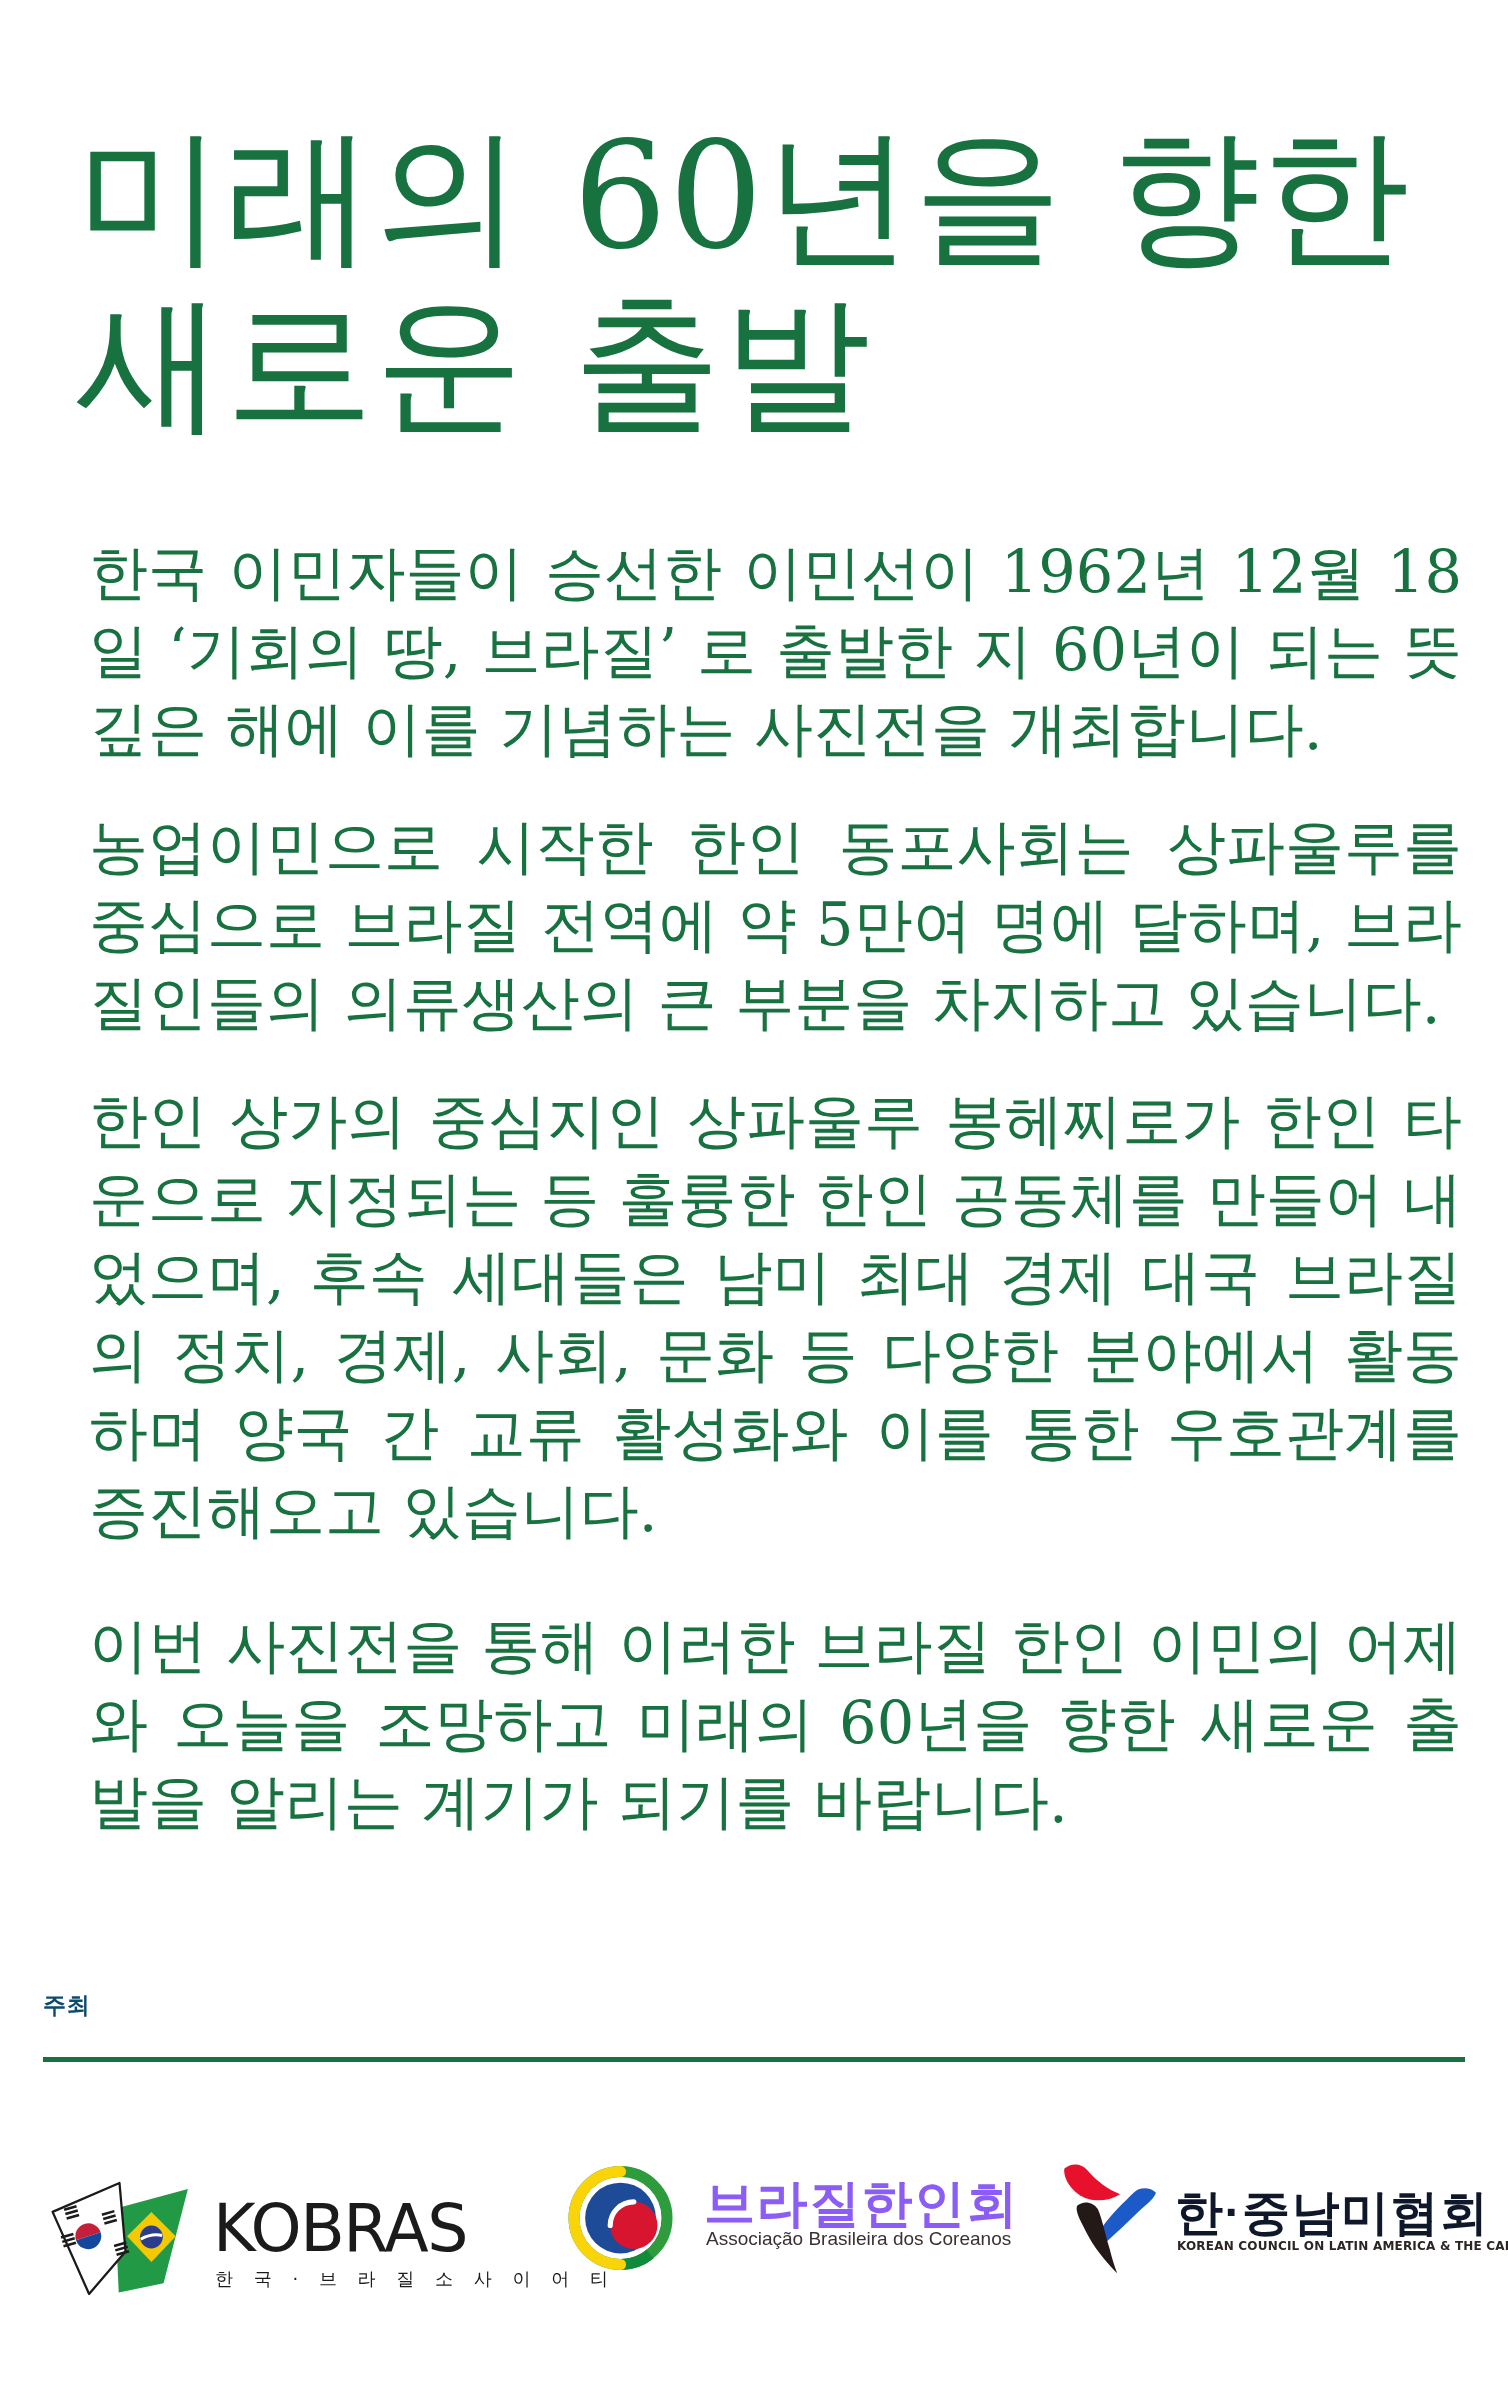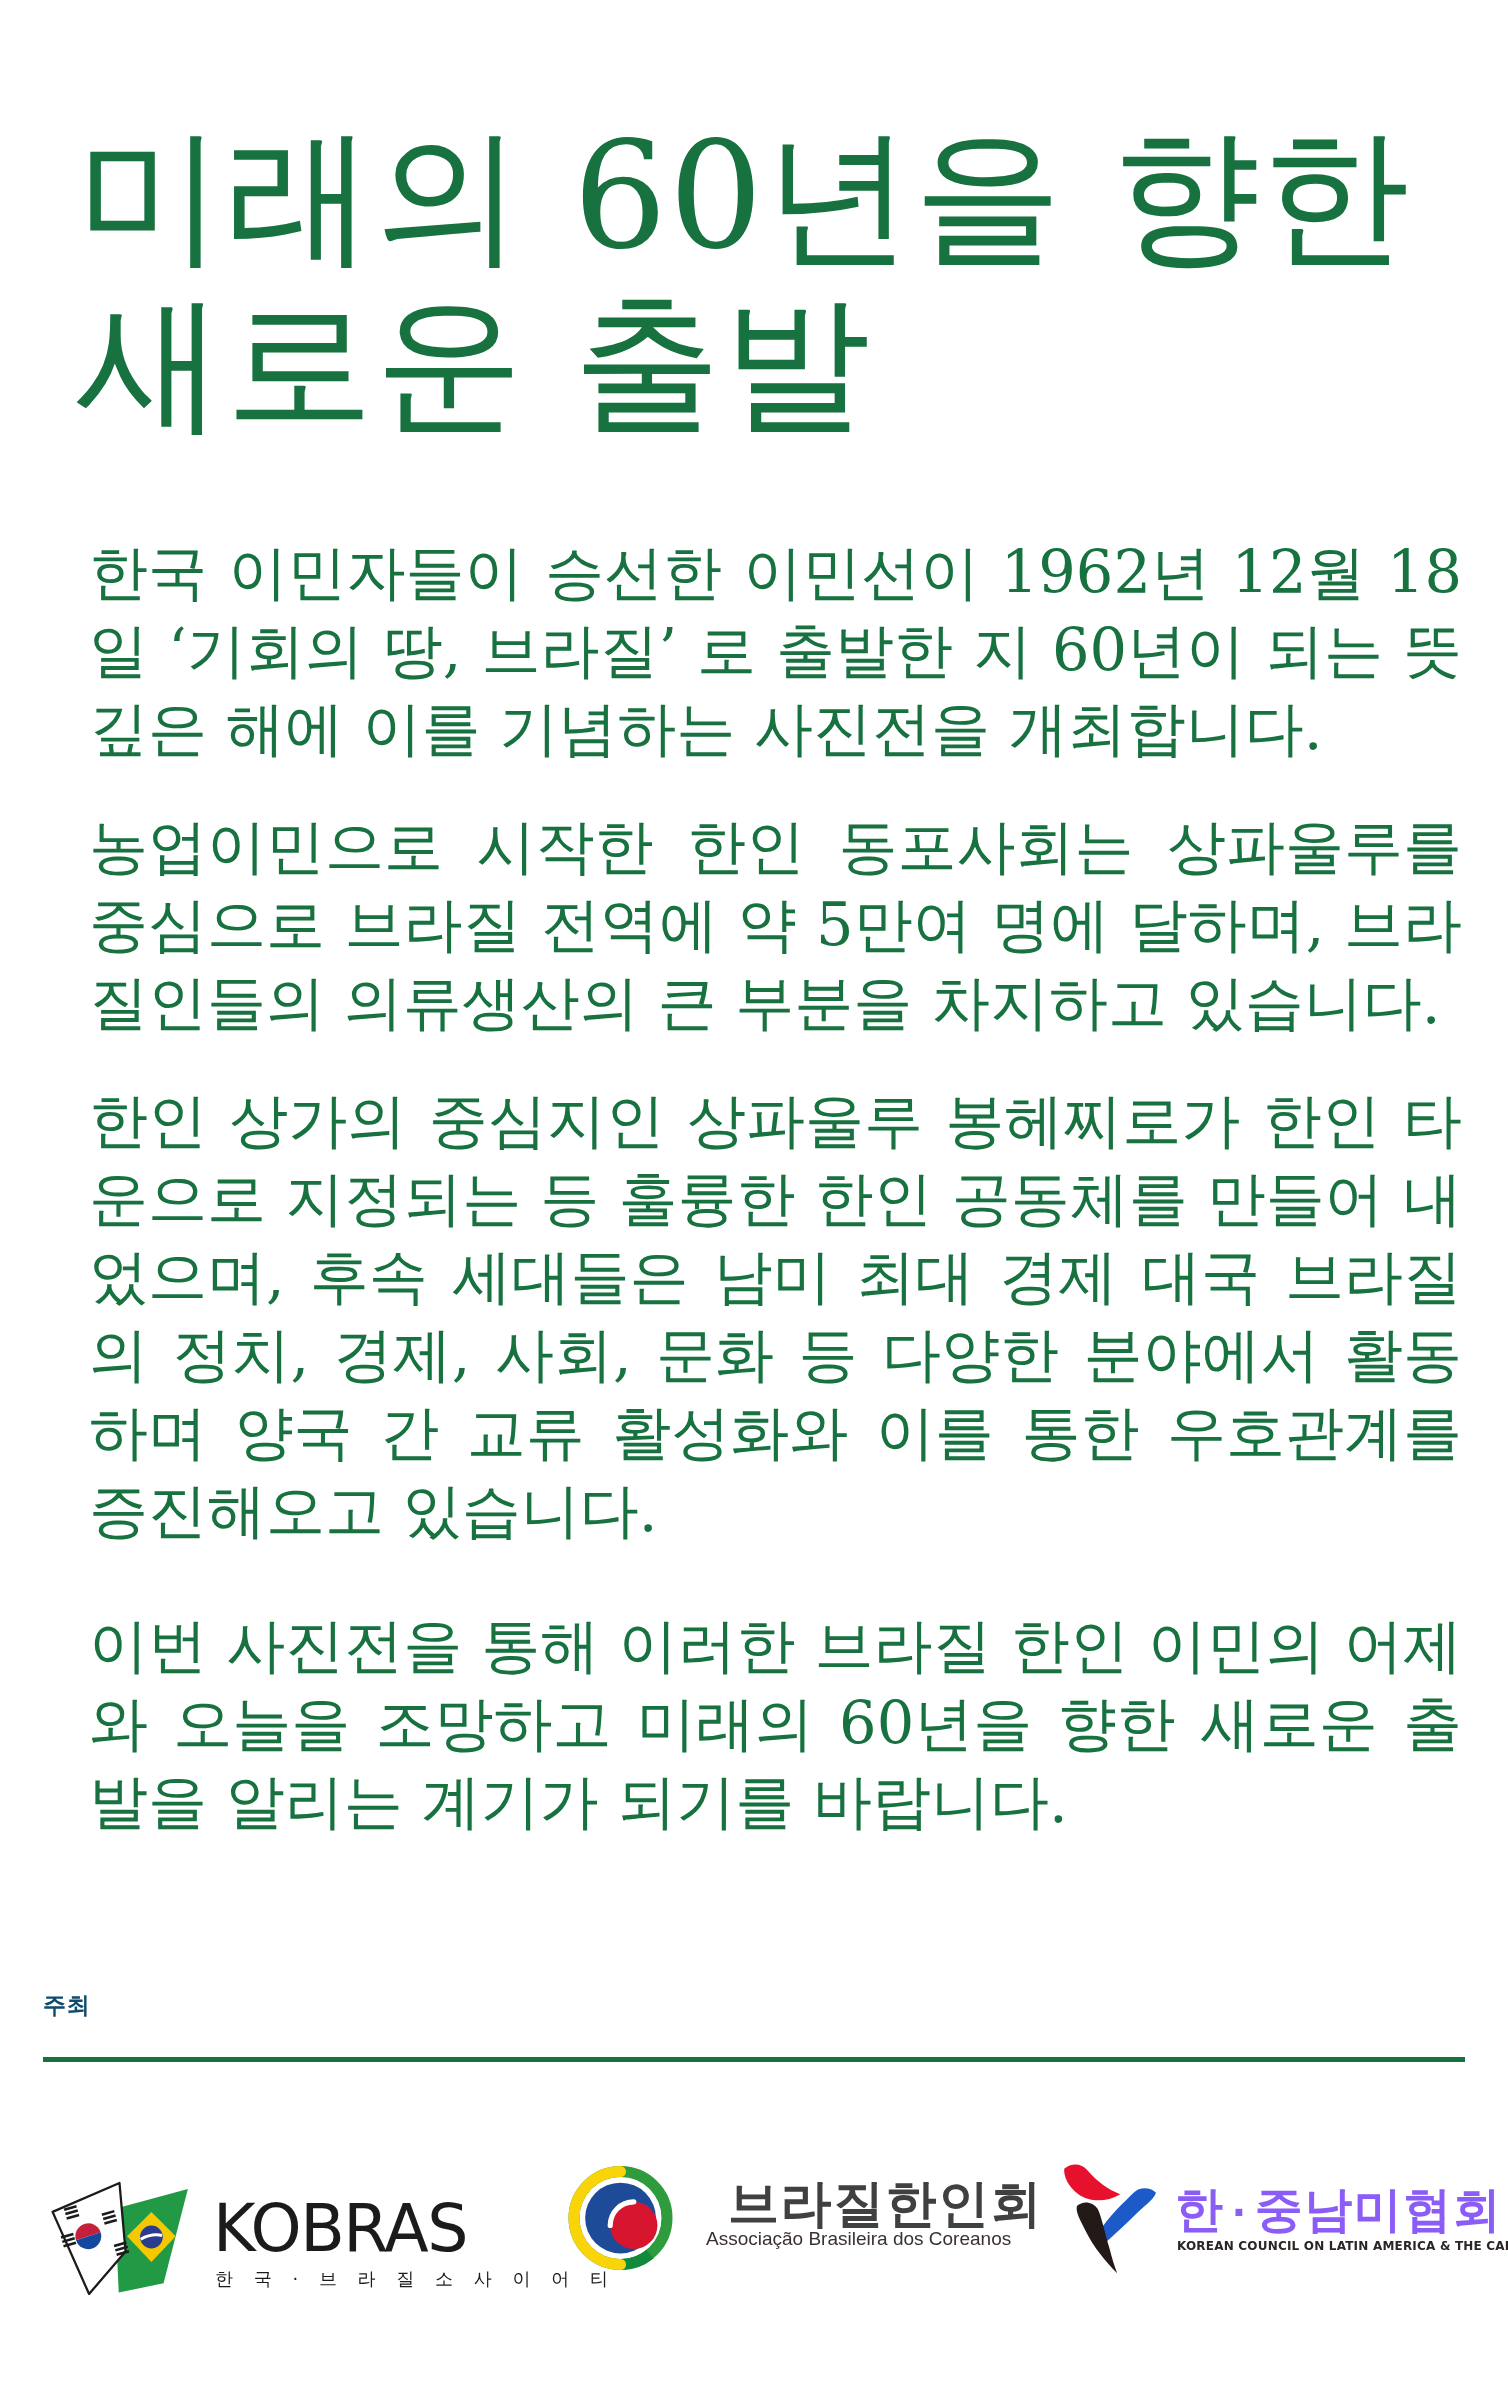--- a/index.html
+++ b/index.html
@@ -41,33 +41,33 @@
     position:absolute;left:213px;top:2196px;
     font-family:"DejaVu Sans", sans-serif;
     font-size:65px;letter-spacing:-1.5px;color:#1b1b1b;line-height:1;
   }
   .kobras-subtitle{
     position:absolute;left:215px;top:2267px;
     font-family:"DejaVu Sans", sans-serif;
     font-size:18px;letter-spacing:7.5px;color:#1b1b1b;white-space:nowrap;
   }
   .abc-wordmark{
-    position:absolute;left:728px;top:2178px;
+    position:absolute;left:704px;top:2178px;
     font-family:"DejaVu Sans", sans-serif;font-weight:bold;
-    font-size:51px;letter-spacing:1.5px;color:#404040;line-height:1;
+    font-size:51px;letter-spacing:1.5px;color:#8b5cf6;line-height:1;
   }
   .abc-subtitle{
     position:absolute;left:706px;top:2228px;
     font-family:Liberation Sans, sans-serif;
     font-size:19px;color:#3a3130;white-space:nowrap;
   }
   .kclac-wordmark{
     position:absolute;left:1175px;top:2189px;
-    font-family:Liberation Mono, monospace;font-weight:bold;
-    font-size:48px;letter-spacing:1.5px;color:#8b5cf6;line-height:1;
+    font-family:Liberation Sans, sans-serif;font-weight:bold;
+    font-size:48px;letter-spacing:1.5px;color:#0f172a;line-height:1;
   }
   .kclac-subtitle{
     position:absolute;left:1177px;top:2239px;
     font-family:"DejaVu Sans", sans-serif;font-weight:bold;
     font-size:12px;letter-spacing:0.2px;color:#2b2523;white-space:nowrap;
   }
 </style>
 </head>
 <body>
 

